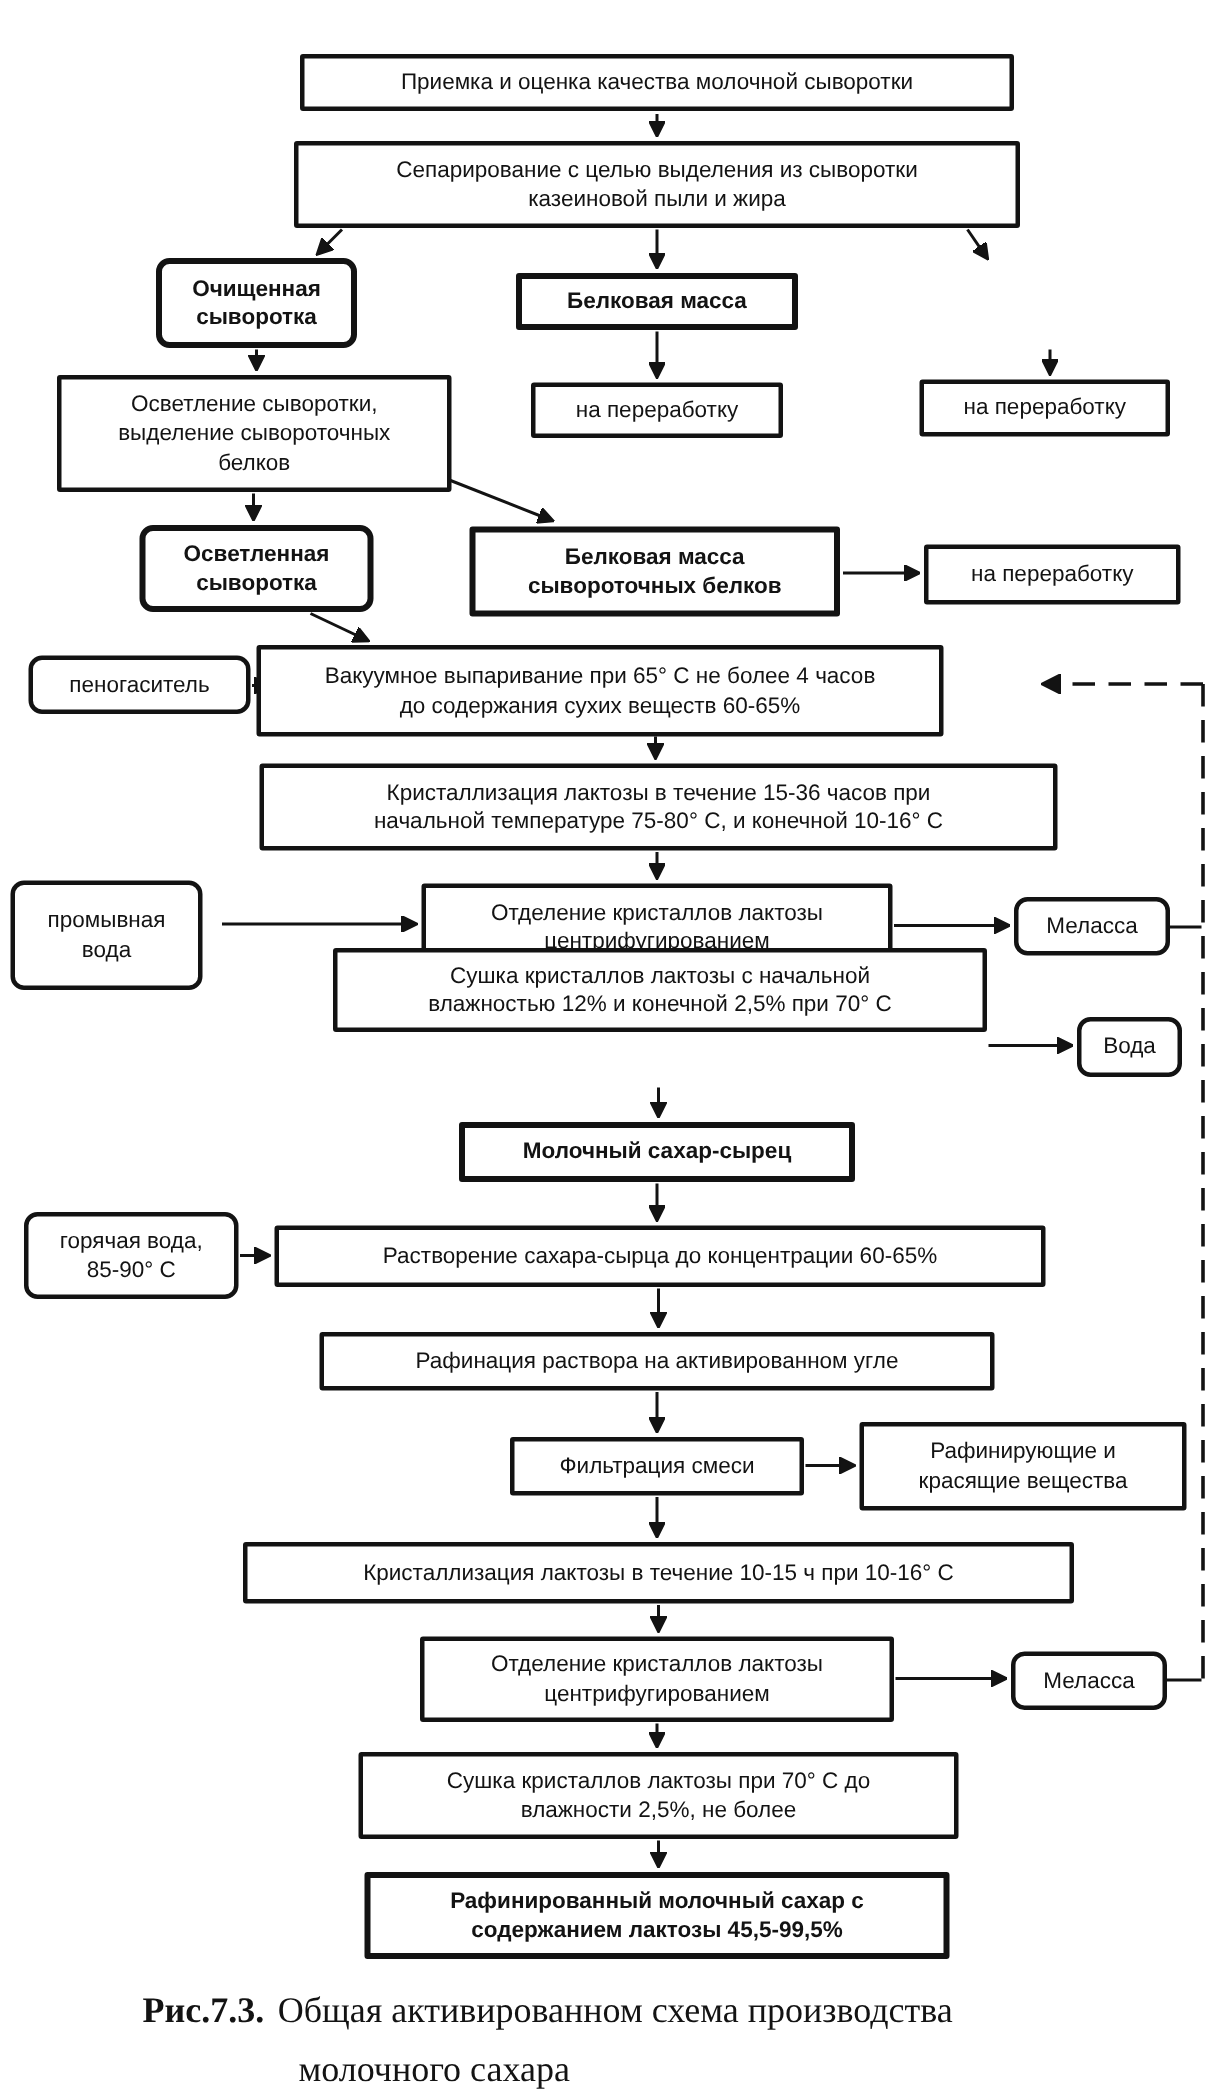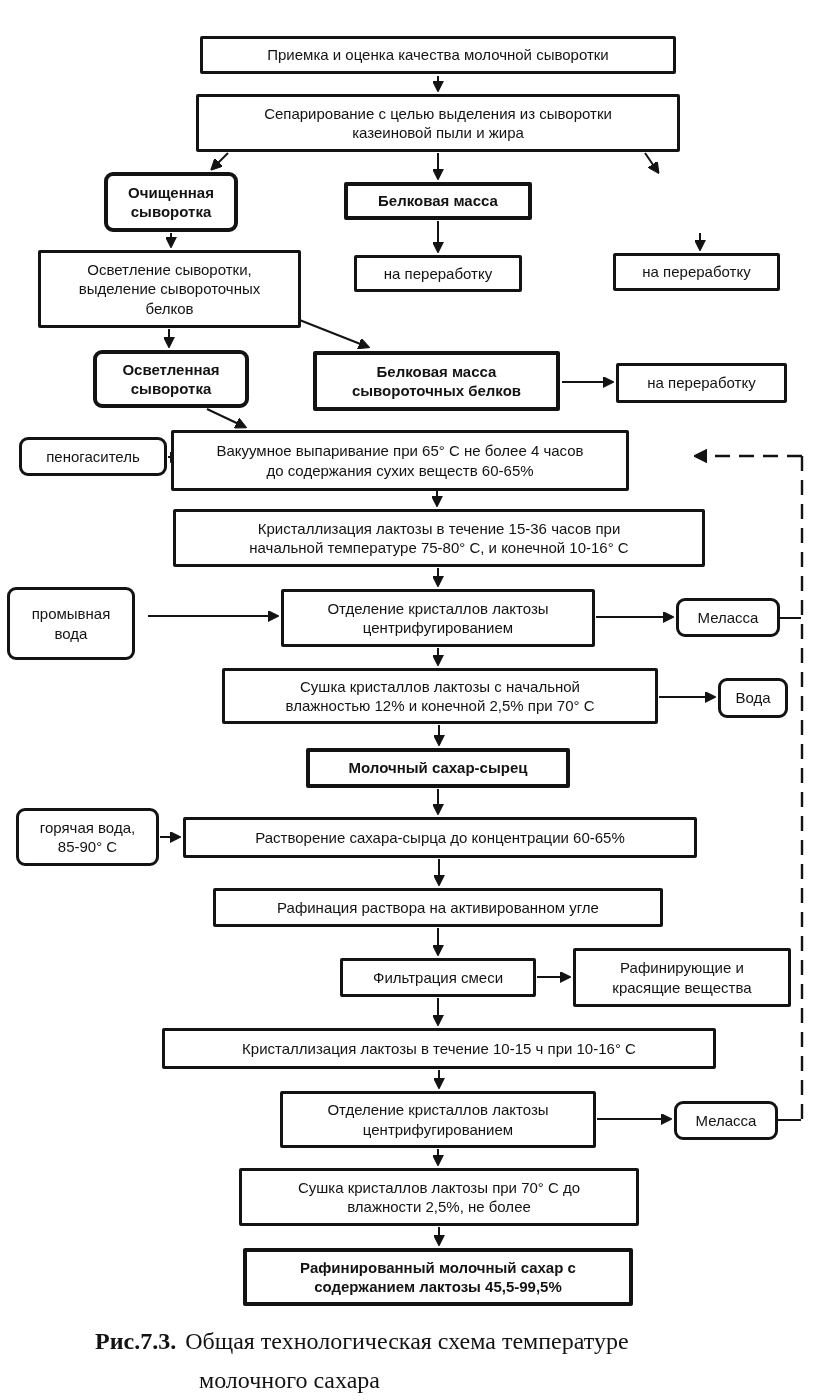--- a/index.html
+++ b/index.html
@@ -136,21 +136,21 @@
 начальной температуре 75-80° С, и конечной 10-16° С</div>
 
   <div class="node rounded" style="left:7px;top:587px;width:128px;height:73px">промывная
 вода</div>
 
   <div class="node" style="left:281px;top:589px;width:314px;height:58px">Отделение кристаллов лактозы
 центрифугированием</div>
 
   <div class="node rounded" style="left:676px;top:598px;width:104px;height:39px">Меласса</div>
 
-  <div class="node" style="left:222px;top:668px;width:436px;height:56px">Сушка кристаллов лактозы с начальной
+  <div class="node" style="left:222px;top:632px;width:436px;height:56px">Сушка кристаллов лактозы с начальной
 влажностью 12% и конечной 2,5% при 70° С</div>
 
   <div class="node rounded" style="left:718px;top:678px;width:70px;height:40px">Вода</div>
 
   <div class="node bold" style="left:306px;top:748px;width:264px;height:40px">Молочный сахар-сырец</div>
 
   <div class="node rounded" style="left:16px;top:808px;width:143px;height:58px">горячая вода,
 85-90° С</div>
 
   <div class="node" style="left:183px;top:817px;width:514px;height:41px">Растворение сахара-сырца до концентрации 60-65%</div>
@@ -169,17 +169,17 @@
 
   <div class="node rounded" style="left:674px;top:1101px;width:104px;height:39px">Меласса</div>
 
   <div class="node" style="left:239px;top:1168px;width:400px;height:58px">Сушка кристаллов лактозы при 70° С до
 влажности 2,5%, не более</div>
 
   <div class="node bold" style="left:243px;top:1248px;width:390px;height:58px">Рафинированный молочный сахар с
 содержанием лактозы 45,5-99,5%</div>
 
   <div class="caption">
-    <span class="cap-label">Рис.7.3.</span><span>Общая технологическая схема температуре</span><br>
+    <span class="cap-label">Рис.7.3.</span><span>Общая активированном схема производства</span><br>
     <span class="cap-indent">молочного сахара</span>
   </div>
 
 </div>
 
 </body></html>

